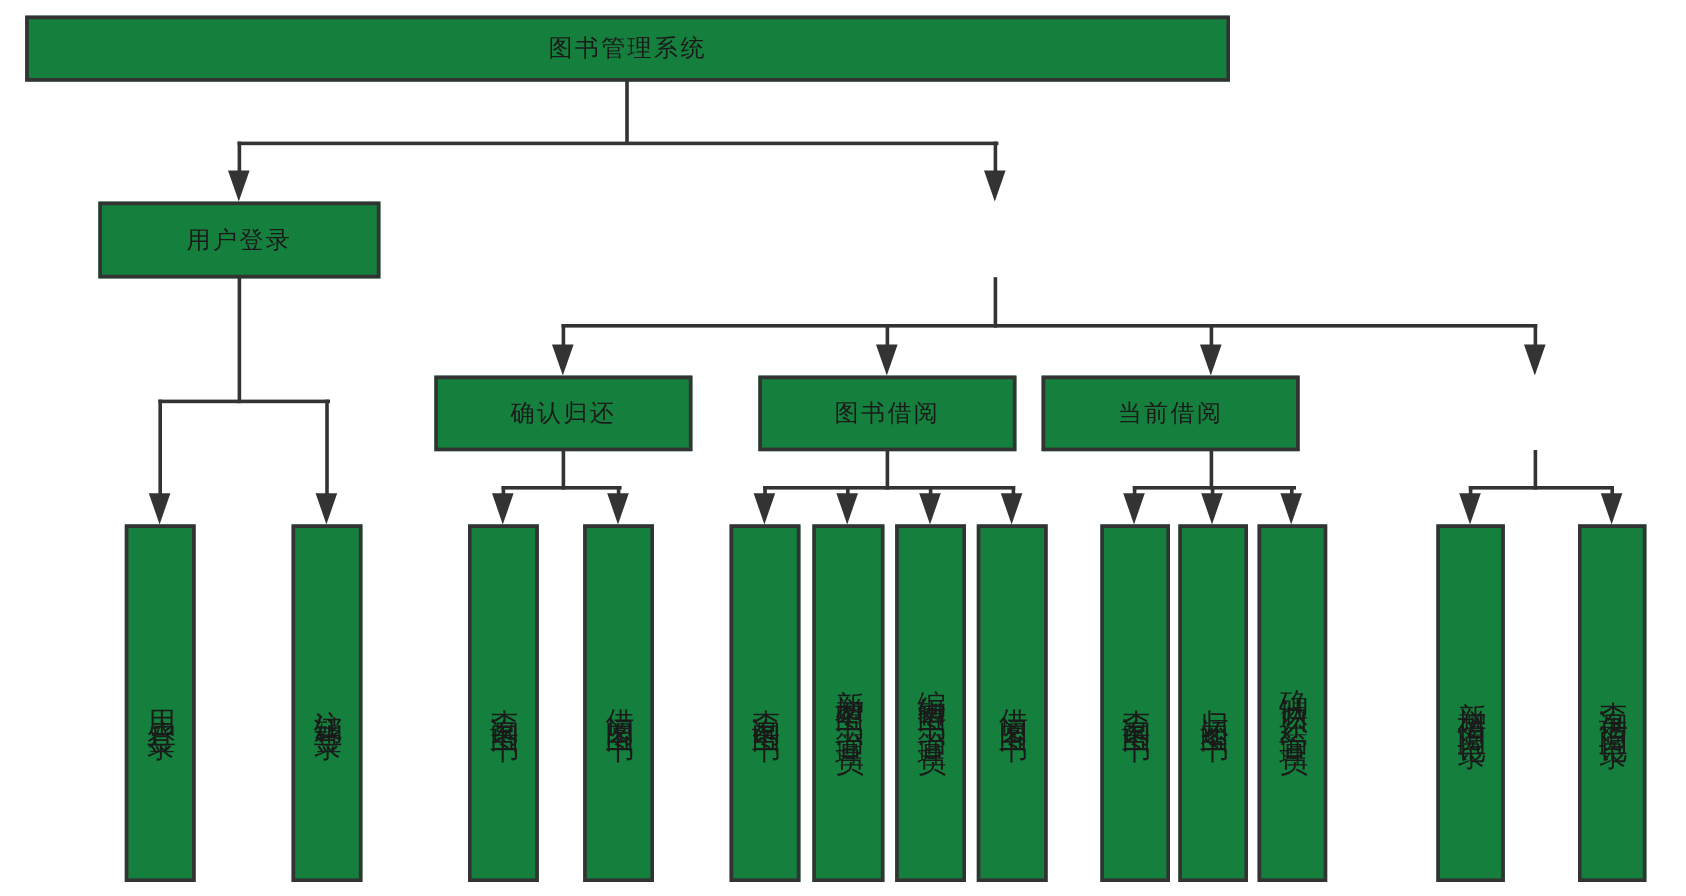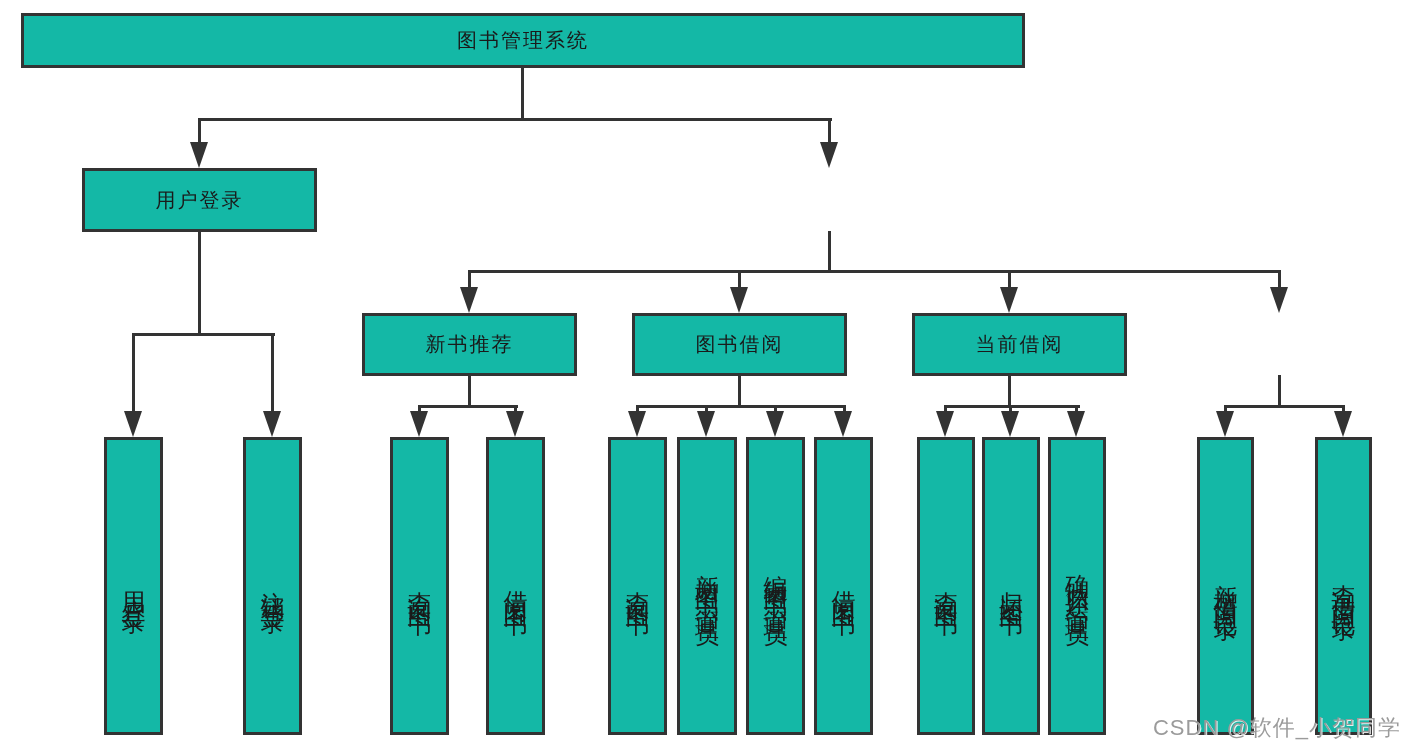--- a/index.html
+++ b/index.html
@@ -8,21 +8,21 @@
     width:1405px;
     height:747px;
     background:#ffffff;
     font-family:"Liberation Sans", sans-serif;
     overflow:hidden;
   }
   .box{
     position:absolute;
     box-sizing:border-box;
     border:3px solid #333333;
-    background:#14b8a6;
+    background:#15803d;
     display:flex;
     align-items:center;
     justify-content:center;
     color:#1a1a1a;
   }
   .hbox span{
     font-size:20px;
     letter-spacing:2px;
     white-space:nowrap;
   }
@@ -63,26 +63,26 @@
 
   <div class="box hbox" style="left:21px;top:13px;width:1004px;height:55px;">
     <span>图书管理系统</span>
   </div>
 
   <div class="box hbox" style="left:82px;top:168px;width:235px;height:64px;">
     <span>用户登录</span>
   </div>
 
   <div class="box hbox" style="left:362px;top:313px;width:215px;height:63px;">
-    <span>新书推荐</span>
+    <span>确认归还</span>
   </div>
   <div class="box hbox" style="left:632px;top:313px;width:215px;height:63px;">
     <span>图书借阅</span>
   </div>
-  <div class="box hbox" style="left:912px;top:313px;width:215px;height:63px;">
+  <div class="box hbox" style="left:868px;top:313px;width:215px;height:63px;">
     <span>当前借阅</span>
   </div>
 
   <div class="box vbox" style="left:104px;top:437px;width:59px;height:298px;">
     <span>用户登录</span>
   </div>
   <div class="box vbox" style="left:243px;top:437px;width:59px;height:298px;">
     <span>注销登录</span>
   </div>
 
@@ -175,15 +175,14 @@
   <div class="arrow" style="left:1001px;top:411px;"></div>
   <div class="arrow" style="left:1067px;top:411px;"></div>
 
   <div class="line" style="left:1278px;top:375px;width:3px;height:33px;"></div>
   <div class="line" style="left:1224px;top:405px;width:121px;height:3px;"></div>
   <div class="line" style="left:1224px;top:405px;width:3px;height:10px;"></div>
   <div class="line" style="left:1342px;top:405px;width:3px;height:10px;"></div>
   <div class="arrow" style="left:1216px;top:411px;"></div>
   <div class="arrow" style="left:1334px;top:411px;"></div>
 
-  <div class="watermark">CSDN @软件_小贺同学</div>
 
 </div>
 
 </body></html>

